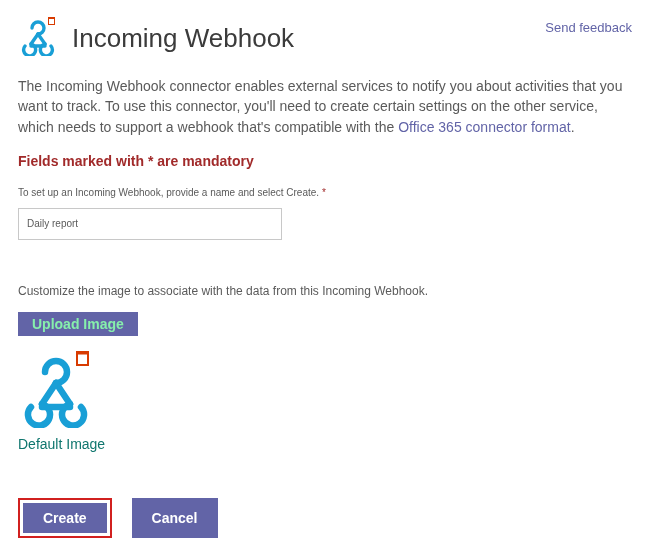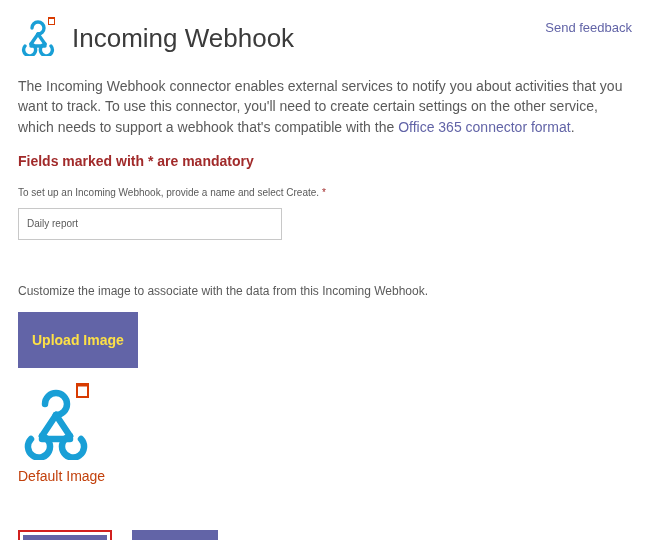--- a/index.html
+++ b/index.html
@@ -69,34 +69,34 @@
     font-family: inherit;
   }
   .customize {
     font-size: 12px;
     color: #5a5a5a;
     margin-top: 44px;
   }
   .upload-btn {
     margin-top: 14px;
     background: #6264a7;
-    color: #fde047;
+    color: #86efac;
     border: none;
     font-size: 14px;
     font-weight: 600;
-    padding: 20px 14px;
+    padding: 4px 14px;
     cursor: pointer;
     font-family: inherit;
   }
   .image-block {
     margin-top: 14px;
   }
   .caption {
     font-size: 14px;
-    color: #c2410c;
+    color: #0f766e;
     margin-top: 4px;
   }
   .footer {
     margin-top: 46px;
     display: flex;
     gap: 20px;
   }
   .create-wrap {
     border: 2px solid #d1201f;
     padding: 3px;

